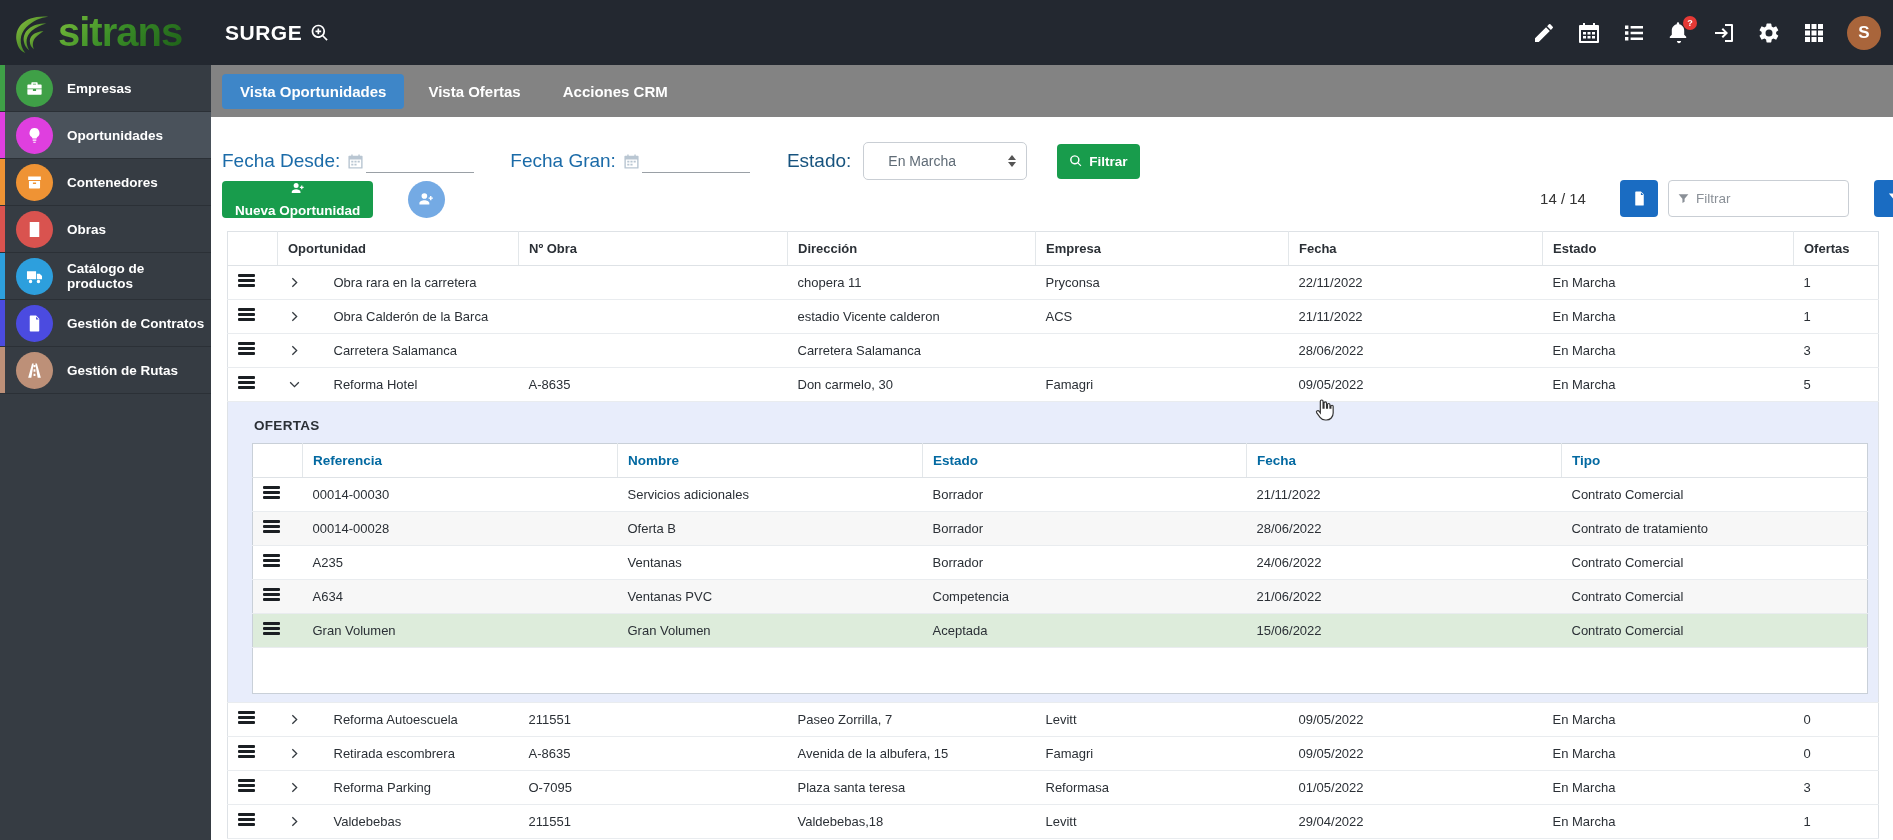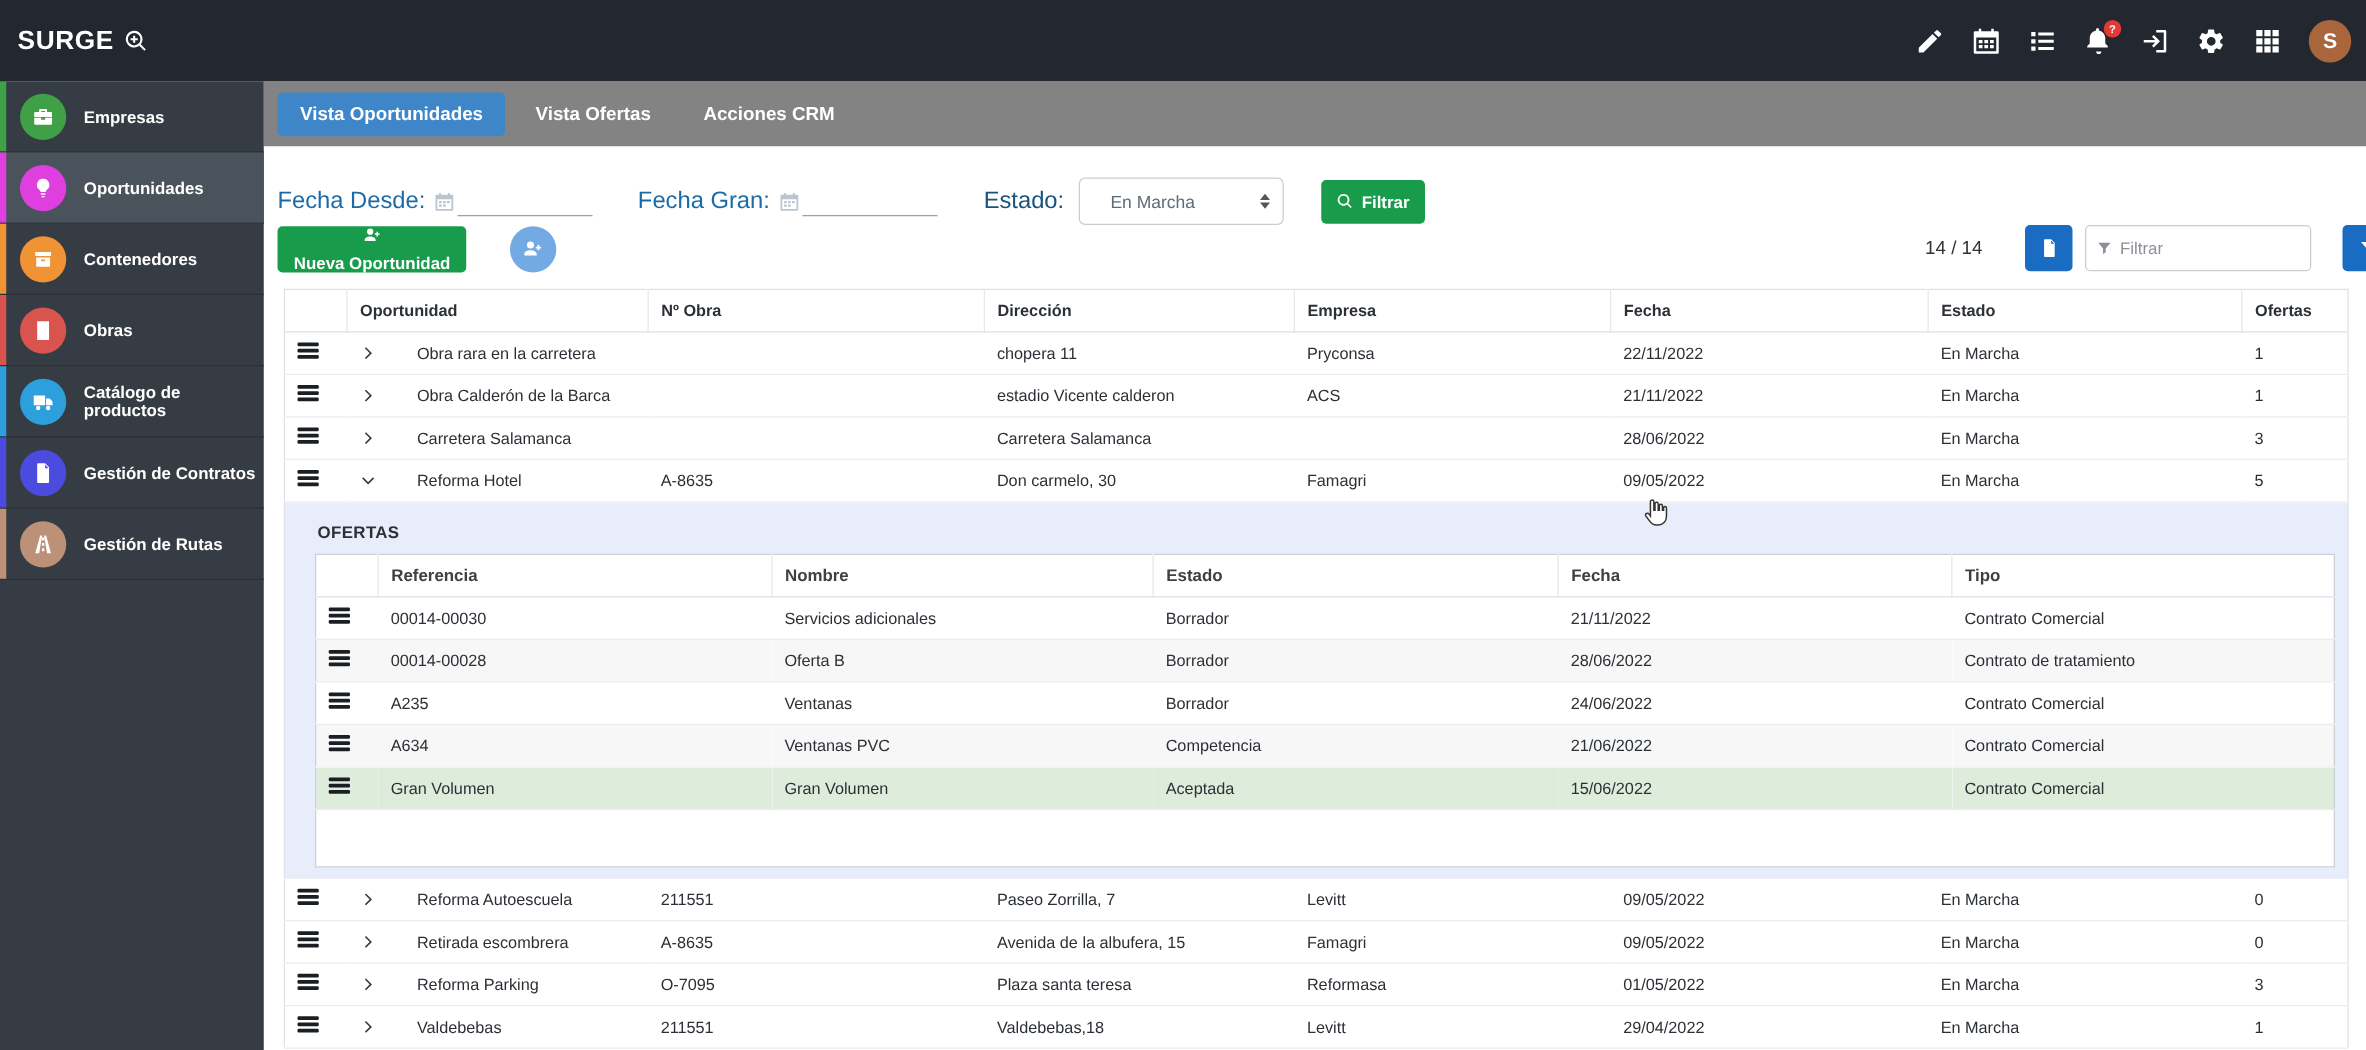--- a/index.html
+++ b/index.html
@@ -17,21 +17,21 @@
   #nav-icons { position:absolute; right:12px; top:0; height:65px; display:flex; align-items:center; gap:21px; }
   .nav-ic { color:#fff; width:24px; height:24px; position:relative; cursor:pointer; flex:0 0 auto; }
   .nav-ic svg { width:24px; height:24px; display:block; }
   #bell-badge { position:absolute; top:-5px; right:-6px; background:#e53935; color:#fff; font-size:9px; font-weight:bold;
     width:14px; height:14px; border-radius:50%; display:flex; align-items:center; justify-content:center; }
   #avatar { width:34px; height:34px; border-radius:50%; background:#a9653b; color:#fff; font-weight:bold; font-size:17px;
     display:flex; align-items:center; justify-content:center; cursor:pointer; }
 
   
   #sidebar { position:absolute; left:0; top:65px; width:211px; height:775px; background:#363c43; z-index:20; }
-  .side-item { position:relative; height:57px; display:flex; align-items:center; gap:14px; padding-left:16px;
+  .side-item { position:relative; height:47px; display:flex; align-items:center; gap:14px; padding-left:16px;
     border-bottom:1px solid #2b3036; cursor:pointer; }
   .side-item.active { background:#4a525b; }
   .side-stripe { position:absolute; left:0; top:0; width:5px; height:100%; }
   .side-ic { width:37px; height:37px; border-radius:50%; display:flex; align-items:center; justify-content:center; flex:0 0 auto; }
   .side-ic svg { width:19px; height:19px; fill:#fff; }
   .side-label { color:#fff; font-size:13.5px; font-weight:600; }
 
   
   #tabstrip { position:absolute; left:211px; top:65px; width:1887px; height:52px; background:#838383; display:flex; align-items:center; padding-left:11px; gap:6px; }
   .tab { color:#fff; font-size:15px; font-weight:bold; padding:9px 18px; border-radius:4px; cursor:pointer; }
@@ -89,37 +89,51 @@
   .cell-op { display:flex; align-items:center; gap:0; }
   .chev { width:30px; display:inline-flex; align-items:center; cursor:pointer; flex:0 0 auto; }
   .chev svg { width:13px; height:13px; stroke:#343a40; stroke-width:2.4; fill:none; }
   .op-text { margin-left:16px; }
 
   
   td.panel-cell { padding:0 !important; background:#e8edfb !important; border-bottom:1px solid #dee2e6; height:auto !important; }
   #panel-inner { padding:10px 12px 8px 24px; }
   #ofertas-title { font-size:13.5px; font-weight:bold; color:#2b3036; margin:6px 0 10px 2px; letter-spacing:.3px; }
   #sub-table { border:1px solid #c9d0d8; background:#fff; width:1615px; }
-  #sub-table th { font-size:13.5px; font-weight:bold; color:#404040; text-align:left; padding:0 10px; height:34px;
+  #sub-table th { font-size:13.5px; font-weight:bold; color:#0369a1; text-align:left; padding:0 10px; height:34px;
     border-right:1px solid #e3e7ea; border-bottom:1px solid #dee2e6; background:#fff; }
   #sub-table th:last-child { border-right:none; }
   #sub-table td { font-size:13px; color:#2b3036; padding:0 10px; height:34px; border-bottom:1px solid #e9ecef; background:#fff; white-space:nowrap; }
   #sub-table tr.stripe td { background:#f7f7f7; }
   #sub-table tr.accepted td { background:#ddecdb; }
   #sub-table tr.filler td { height:46px; border-bottom:none; }
 
   
   #cursor { position:absolute; left:1313px; top:398px; width:22px; height:26px; z-index:50; pointer-events:none; }
 </style>
 </head>
 <body>
 
 <div id="app">
 
   <div id="navbar">
+    <div id="logo">
+      <svg width="44" height="44" viewBox="0 0 46 44">
+        <defs>
+          <linearGradient id="lg1" x1="0" y1="0" x2="1" y2="1">
+            <stop offset="0" stop-color="#8ac43f"></stop>
+              <stop offset="1" stop-color="#1c5e18"></stop>
+          </linearGradient>
+        </defs>
+        <path d="M40 5 C16 3 4 16 7 31 C8.4 38 12 41.5 16 43 C9 34 10 23 17 16 C24 9 32 6 40 5 Z" fill="url(#lg1)"></path>
+        <path d="M38 12 C22 12 13 20 14.5 31 C15.2 35 17 38 20 40 C15.5 32 17 25 22.5 20 C27 16 32.5 13.5 38 12 Z" fill="url(#lg1)"></path>
+        <path d="M35 20 C25 21 19.5 26 21 33 C21.5 35.5 23 37.6 25 39 C22.4 32.5 24.8 27.5 29 24.5 C31 23 33 21.5 35 20 Z" fill="url(#lg1)"></path>
+      </svg>
+      <span id="logo-text">sitrans</span>
+    </div>
     <div id="app-title">
       <span>SURGE</span>
       <span class="nav-ic" style="width:20px;height:20px;">
         <svg viewBox="0 0 24 24" fill="#fff" style="width:20px;height:20px;">
             <path d="M10 2a8 8 0 1 0 4.9 14.3l4.9 4.9 1.4-1.4-4.9-4.9A8 8 0 0 0 10 2zm0 2a6 6 0 1 1 0 12 6 6 0 0 1 0-12zm-1 2.6h2V9h2.4v2H11v2.4H9V11H6.6V9H9V6.6z"></path>
           </svg>
       </span>
     </div>
     <div id="nav-icons">
       <span class="nav-ic">

